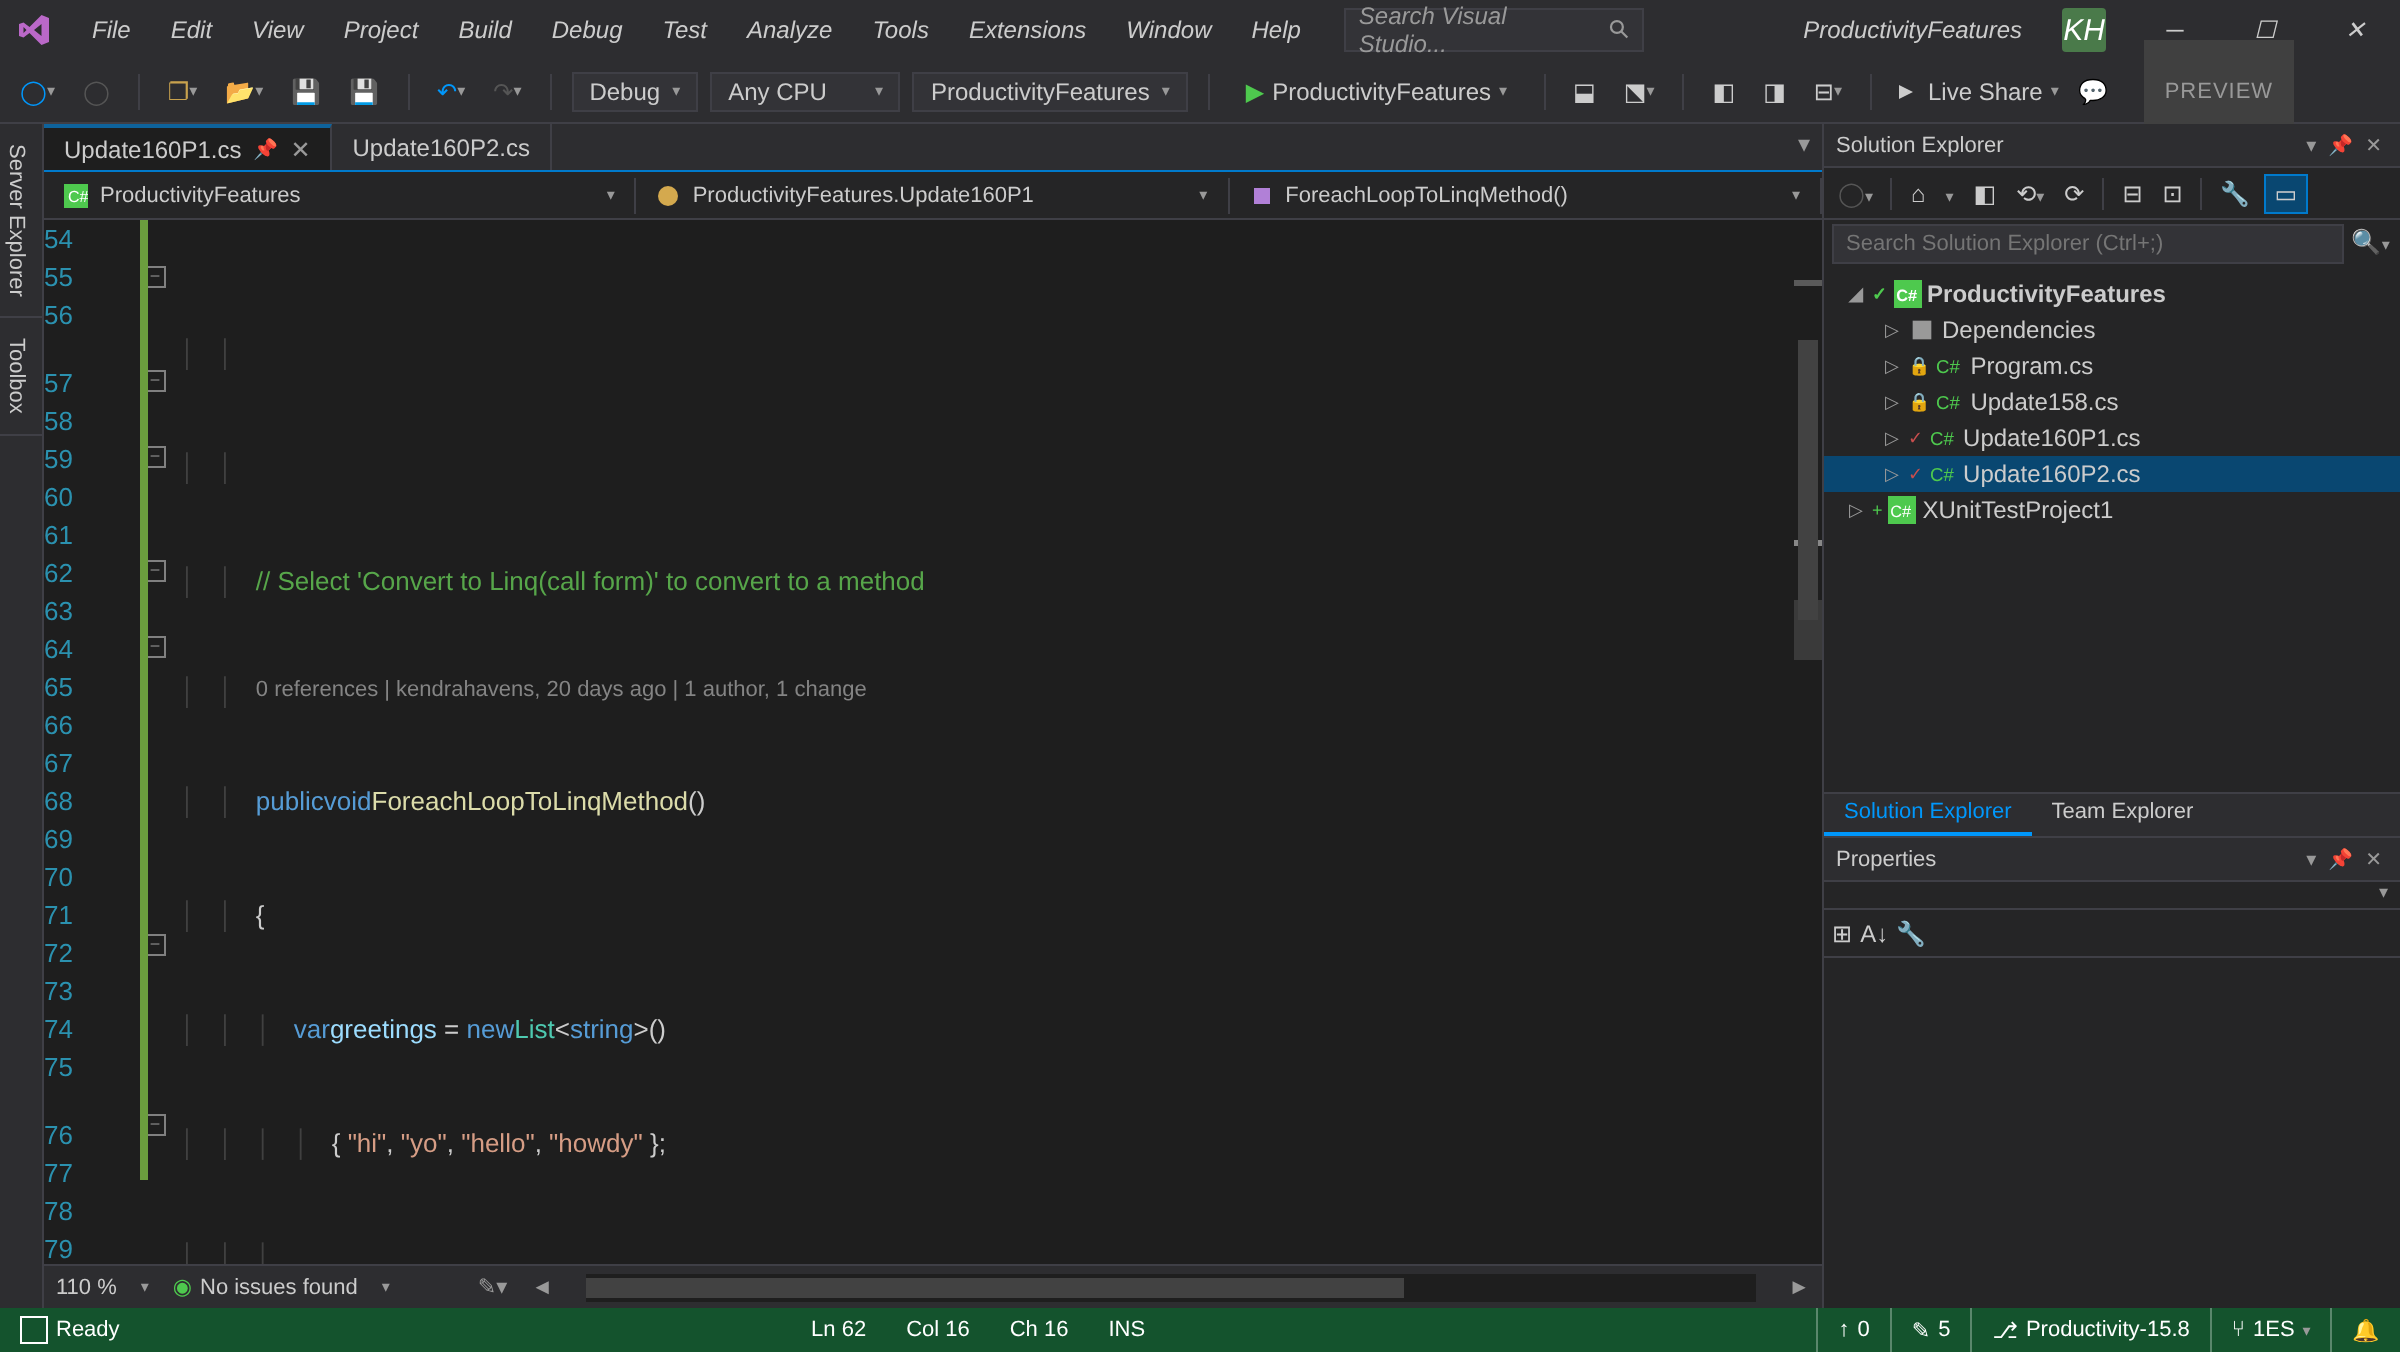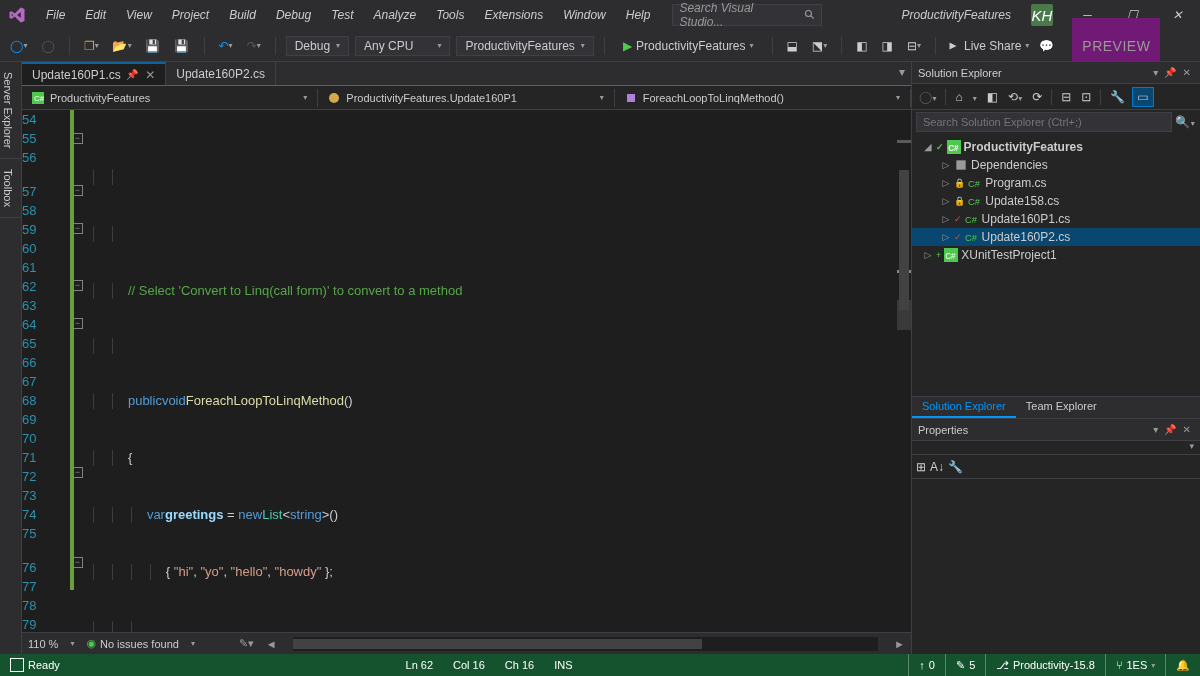--- a/index.html
+++ b/index.html
@@ -20,21 +20,21 @@
 
 .toolbar { height: 32px; background: #2d2d30; border-bottom: 1px solid #3f3f46; display: flex; align-items: center; padding: 0 6px; gap: 6px; }
 .toolbar > * { display: flex; align-items: center; }
 .tb-btn { padding: 3px 4px; color: #ccc; }
 .tb-sep { width: 1px; height: 18px; background: #3f3f46; margin: 0 4px; }
 .tb-dropdown { padding: 2px 8px; background: #333337; border: 1px solid #3f3f46; color: #ccc; display: flex; align-items: center; gap: 6px; font-size: 12px; }
 .tb-dropdown.wide { min-width: 130px; }
 .tb-play { color: #4ec94e; display: flex; align-items: center; gap: 4px; padding: 3px 8px; }
 .tb-dd-arrow { font-size: 8px; color: #999; }
 .live-share { display: flex; align-items: center; gap: 4px; color: #ccc; }
-.preview-btn { background: #701a75; padding: 20px 10px; color: #999; margin-left: 8px; font-size: 14px; letter-spacing: 0.5px; }
+.preview-btn { background: #404040; padding: 20px 10px; color: #999; margin-left: 8px; font-size: 11px; letter-spacing: 0.5px; }
 
 
 .main { display: flex; height: calc(100% - 30px - 32px - 22px); }
 
 
 .side-tabs { width: 22px; background: #2d2d30; border-right: 1px solid #3f3f46; display: flex; flex-direction: column; }
 .side-tabs .tab { writing-mode: vertical-lr; padding: 10px 2px; color: #ccc; font-size: 11px; background: #2d2d30; border-bottom: 1px solid #3f3f46; }
 
 
 .editor-area { flex: 1; display: flex; flex-direction: column; background: #1e1e1e; min-width: 0; }
@@ -51,21 +51,21 @@
 .code-area { flex: 1; display: flex; background: #1e1e1e; overflow: hidden; position: relative; font-family: Consolas, 'Courier New', monospace; }
 .gutter { width: 50px; text-align: right; padding-right: 10px; color: #2b91af; font-size: 13px; line-height: 19px; user-select: none; }
 .fold-col { width: 18px; position: relative; }
 .code-lines { flex: 1; font-size: 13px; line-height: 19px; white-space: pre; position: relative; }
 .line { height: 19px; display: flex; align-items: center; }
 .c-comment { color: #57a64a; }
 .c-keyword { color: #569cd6; }
 .c-type { color: #4ec9b0; }
 .c-method { color: #dcdcaa; }
 .c-string { color: #d69d85; }
-.c-var { color: #9cdcfe; font-weight: bold; }
+.c-var { color: #9cdcfe; }
 .c-codelens { color: #848484; font-size: 11px; }
 .guide { color: #404040; }
 
 .fold-glyph { position: absolute; width: 11px; height: 11px; border: 1px solid #808080; background: #1e1e1e; display: flex; align-items: center; justify-content: center; font-size: 9px; color: #808080; line-height: 1; }
 
 .editor-scrollbar-v { position: absolute; right: 0; top: 0; width: 14px; height: 100%; background: #1e1e1e; }
 .editor-scrollbar-v .thumb { position: absolute; left: 2px; width: 10px; background: #424242; }
 .editor-scrollbar-v .peek { position: absolute; left: 0; width: 14px; height: 3px; background: #5a5a5a; }
 
 
@@ -278,21 +278,21 @@
         <div class="fold-glyph" style="top:170px">−</div>
         <div class="fold-glyph" style="top:208px">−</div>
         <div class="fold-glyph" style="top:357px">−</div>
         <div class="fold-glyph" style="top:447px">−</div>
       </div>
       <div class="code-lines">
         <div style="position:absolute;left:-20px;top:0;width:4px;height:480px;background:#6b9e3e"></div>
         <div class="line"><span class="guide">│   │   </span></div>
         <div class="line"><span class="guide">│   │   </span></div>
         <div class="line"><span class="guide">│   │   </span><span class="c-comment">// Select 'Convert to Linq(call form)' to convert to a method</span></div>
-        <div class="line" style="height:15px"><span class="guide">│   │   </span></div>
+        <div class="line" style="height:15px"><span class="guide">│   │   </span><span class="c-codelens"><span>0 references</span> <span>| kendrahavens, 20 days ago | 1 author, 1 change</span></span></div>
         <div class="line"><span class="guide">│   │   </span><span class="c-keyword">public</span> <span class="c-keyword">void</span> <span class="c-method">ForeachLoopToLinqMethod</span><span>()</span></div>
         <div class="line"><span class="guide">│   │   </span><span>{</span></div>
         <div class="line"><span class="guide">│   │   │   </span><span class="c-keyword">var</span> <span class="c-var">greetings</span><span> = </span><span class="c-keyword">new</span> <span class="c-type">List</span>&lt;<span class="c-keyword">string</span><span>&gt;()</span></div>
         <div class="line"><span class="guide">│   │   │   │   </span><span>{ </span><span class="c-string">"hi"</span>, <span class="c-string">"yo"</span>, <span class="c-string">"hello"</span>, <span class="c-string">"howdy"</span><span> };</span></div>
         <div class="line"><span class="guide">│   │   │   </span></div>
         
         
         
         
         

